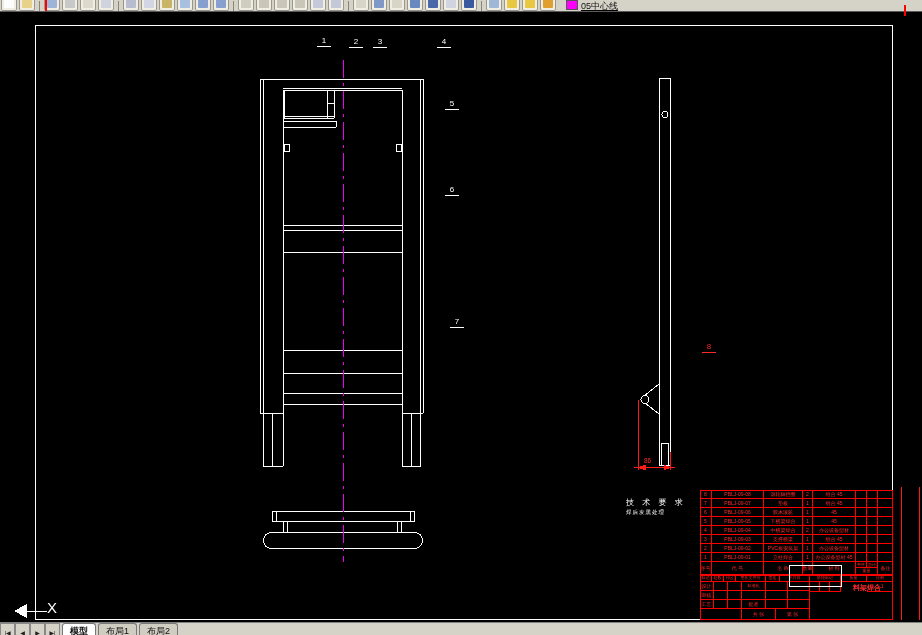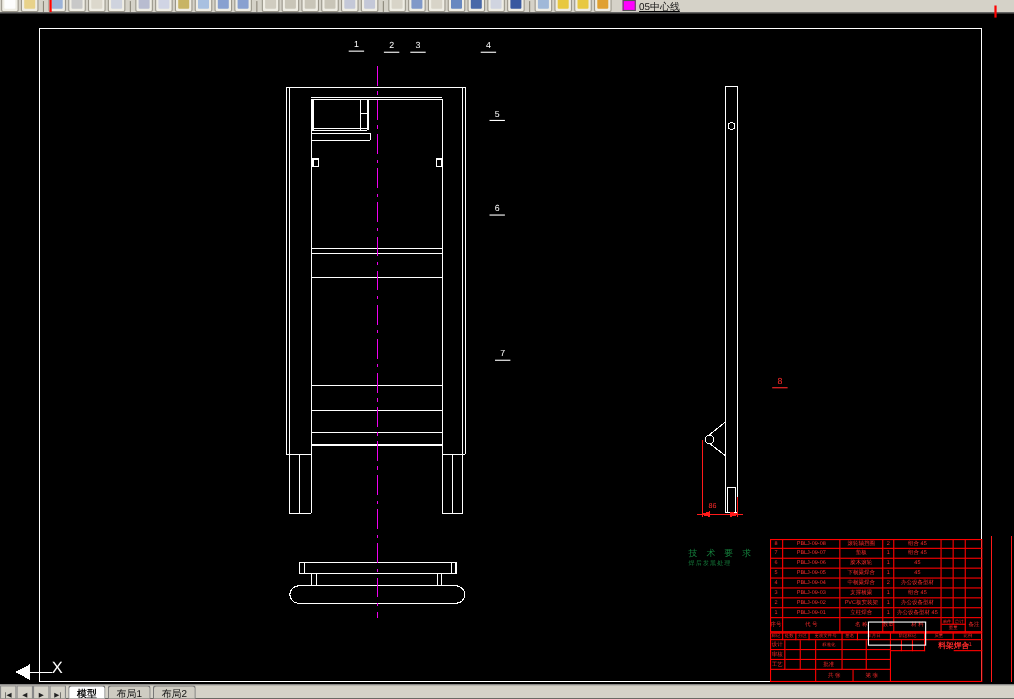--- a/index.html
+++ b/index.html
@@ -16,21 +16,21 @@
   #layer-swatch{width:10px;height:8px;margin:0 3px 1px 3px;border:1px solid #555;}
   #layer-name{font-size:9px;color:#111;line-height:10px;white-space:nowrap;}
   .redtick{position:absolute;width:2px;background:#ff0000;z-index:30;}
   
   #cad{position:absolute;left:0;top:0;width:922px;height:635px;z-index:1;}
   .balloon{position:absolute;width:14px;text-align:center;color:#fff;font-size:8px;line-height:9px;
            border-bottom:1px solid #fff;padding-bottom:1px;z-index:3;}
   .balloon.red{color:#ff2a2a;border-color:#ff2a2a;}
   #ucs-x{position:absolute;left:47px;top:599px;color:#fff;font-size:15px;z-index:3;}
   #dim-val{position:absolute;left:644px;top:457px;color:#ff2a2a;font-size:6.5px;z-index:3;}
-  #note{position:absolute;left:626px;top:497px;color:#15803d;z-index:3;}
+  #note{position:absolute;left:626px;top:497px;color:#ffffff;z-index:3;}
   #note .t{font-size:8px;letter-spacing:3px;white-space:nowrap;}
   #note .l{font-size:5.5px;margin-top:1px;white-space:nowrap;letter-spacing:1px;}
   
   #tblock{position:absolute;left:700px;top:487px;width:193px;height:133px;z-index:4;
           color:#ff2a2a;font-size:5px;line-height:1;}
   .rcell{position:absolute;box-sizing:border-box;border-right:1px solid #f00;border-bottom:1px solid #f00;
          overflow:hidden;white-space:nowrap;display:flex;align-items:center;justify-content:center;}
   #parts-outline{position:absolute;left:0;top:3px;width:193px;height:85px;border:1px solid #f00;box-sizing:border-box;}
   #grid-outline{position:absolute;left:0;top:88px;width:193px;height:45px;border:1px solid #f00;box-sizing:border-box;}
   #whitebox{position:absolute;left:89px;top:78px;width:51px;height:20px;border:1px solid #fff;z-index:6;}

